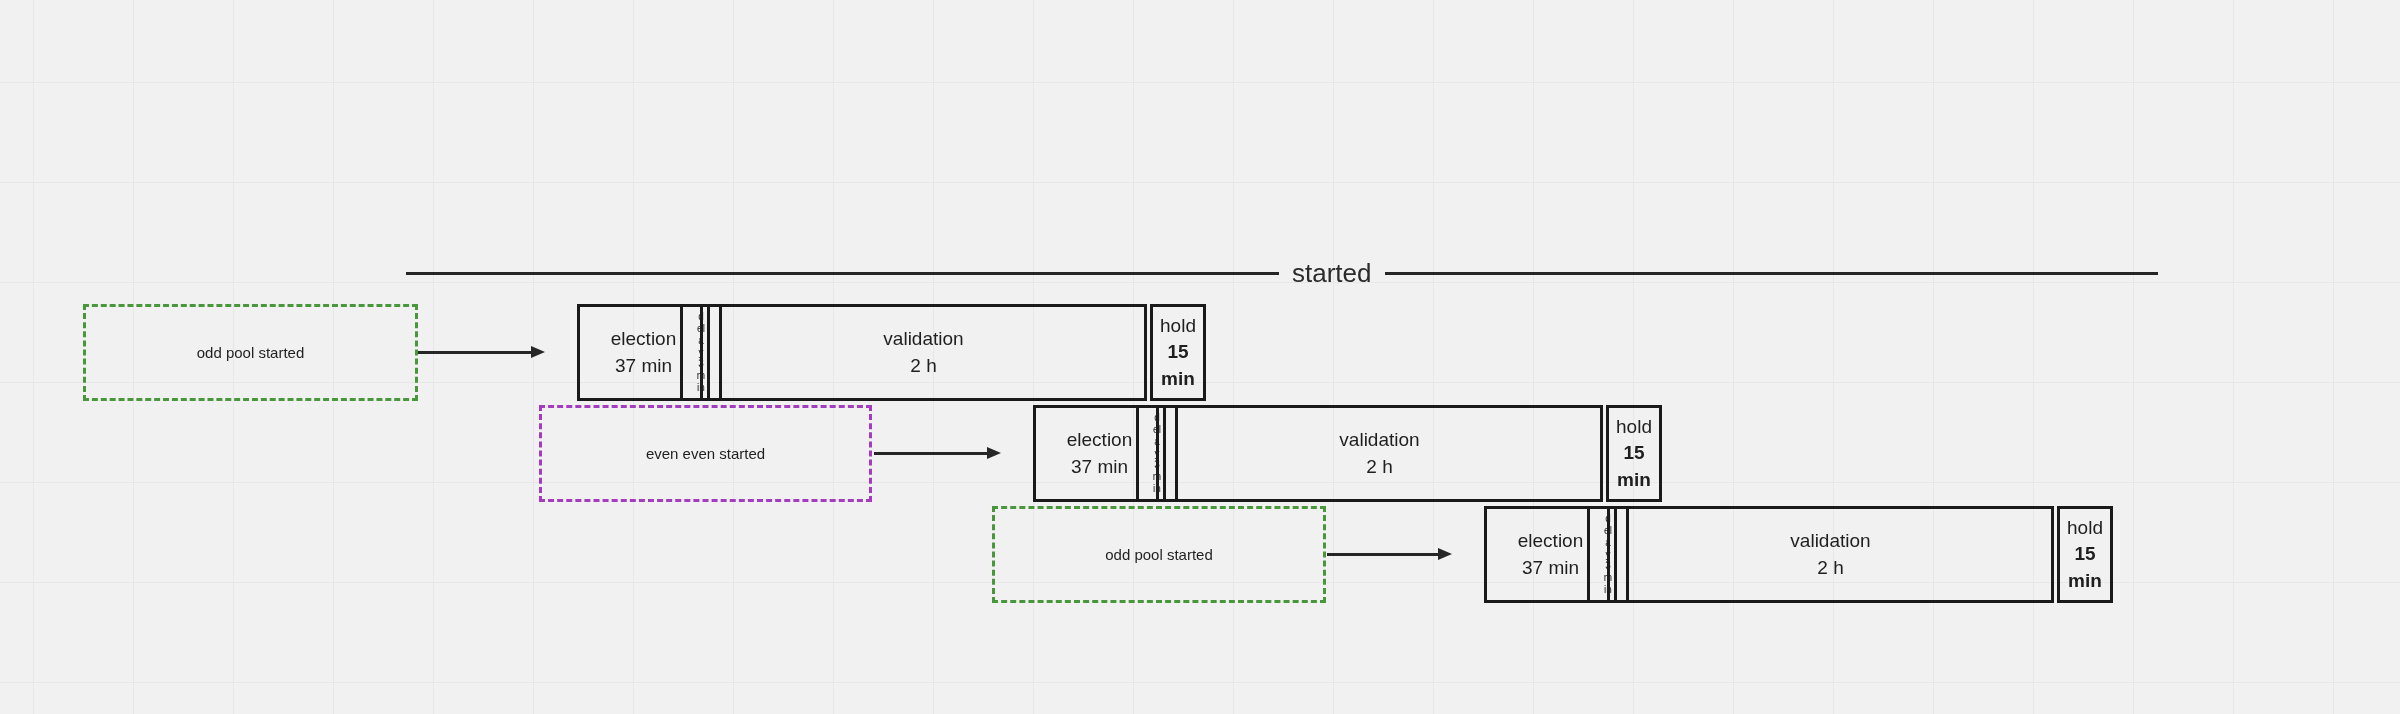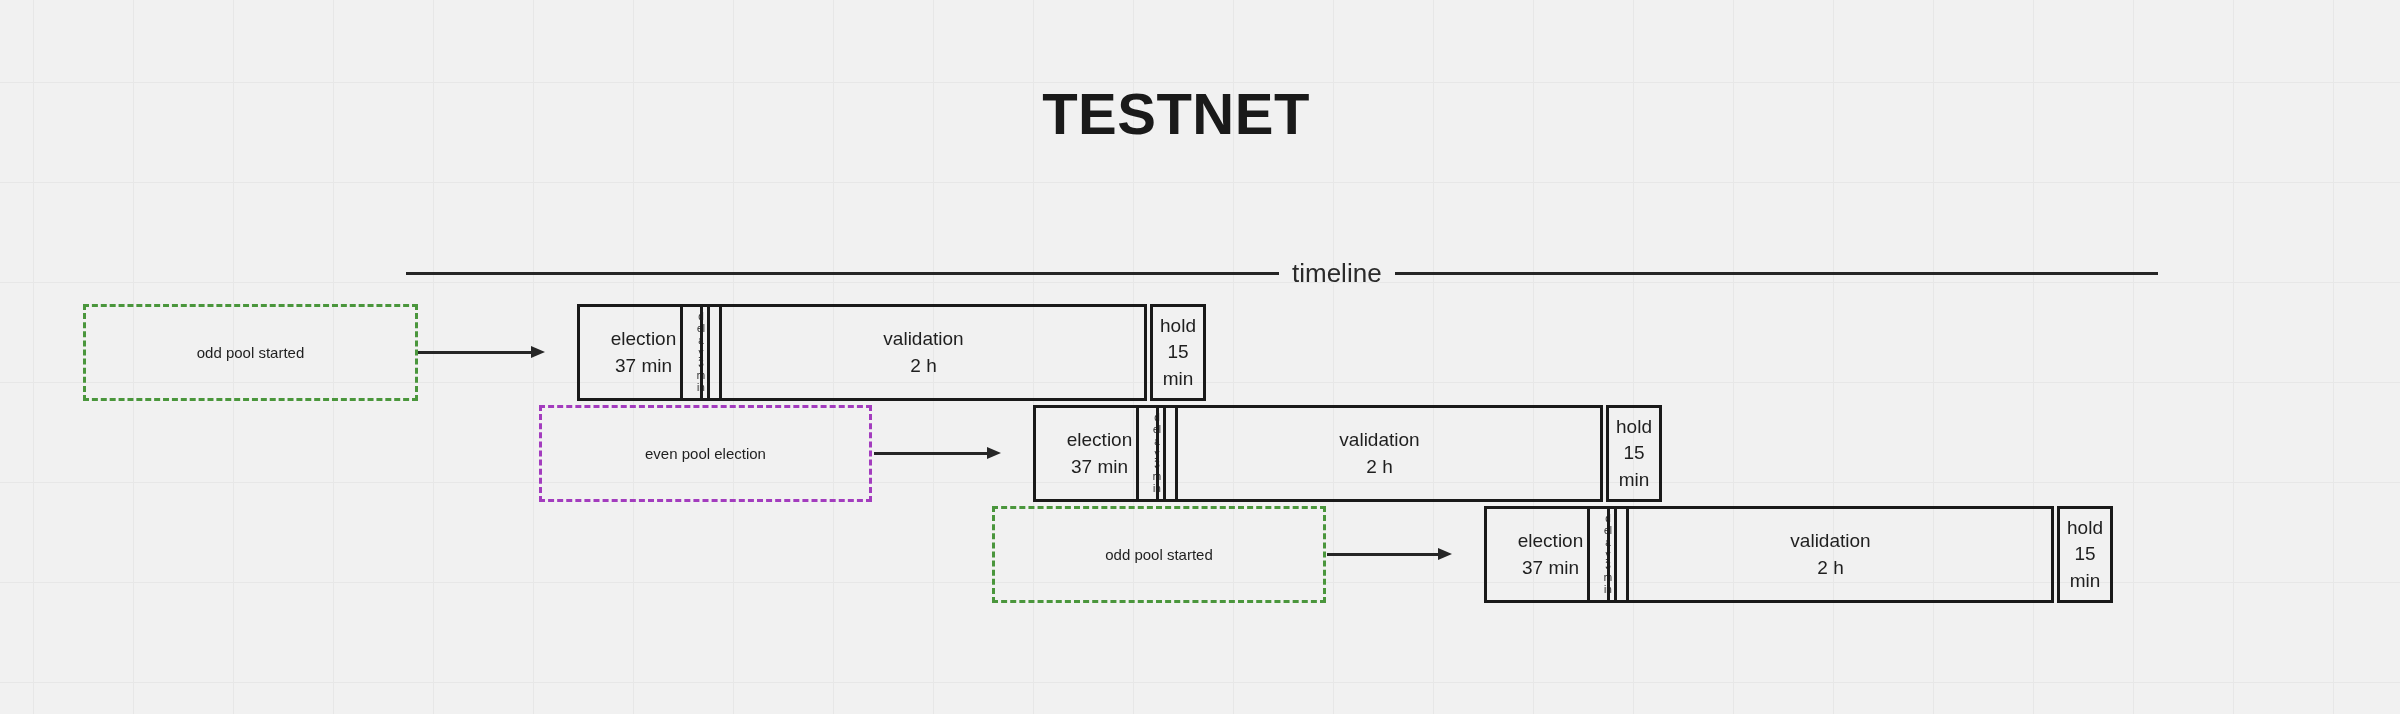--- a/index.html
+++ b/index.html
@@ -61,21 +61,21 @@
   
   .phase{
     position:absolute;height:97px;box-sizing:border-box;
     border:3px solid var(--box-border,#1a1a1a);
     display:flex;flex-direction:column;align-items:center;justify-content:center;
     font-size:19px;line-height:1.4;text-align:center;
   }
   .phase.election{width:133px;margin-left:32px;}
   .phase.validation{width:447px;}
   .phase.hold{width:56px;padding:0 2px;}
-  .phase.hold .dur{display:block;width:40px;}
+  .phase.hold .dur{display:block;width:40px;font-weight:bold;}
   .phase.delay{
     width:19px;font-size:10px;line-height:1.18;
     word-break:break-all;overflow:hidden;padding:18px;
     justify-content:center;
   }
   #el1{left:545px;top:304px;}  #dl1{left:680px;top:304px;}  #va1{left:700px;top:304px;}  #ho1{left:1150px;top:304px;}
   #el2{left:1001px;top:405px;} #dl2{left:1136px;top:405px;} #va2{left:1156px;top:405px;} #ho2{left:1606px;top:405px;}
   #el3{left:1452px;top:506px;} #dl3{left:1587px;top:506px;} #va3{left:1607px;top:506px;} #ho3{left:2057px;top:506px;}
   
   .arrow{position:absolute;height:13px;}
@@ -91,25 +91,24 @@
   }
   #arrow1{left:418px;top:346px;width:127px;}
   #arrow2{left:874px;top:447px;width:127px;}
   #arrow3{left:1327px;top:548px;width:125px;}
 </style>
 </head>
 <body>
 
 <div id="canvas">
 
-  <h1 id="title">TESTNET</h1>
 
   <div id="timeline">
     <div class="tl-seg left"></div>
-    <div class="tl-label">timeline</div>
+    <div class="tl-label">started</div>
     <div class="tl-seg right"></div>
   </div>
 
   <div id="pool-r1" class="pool odd">
     <span>odd pool started</span>
   </div>
   <div id="arrow1" class="arrow">
     <span class="line"></span>
     <span class="head"></span>
   </div>
@@ -123,21 +122,21 @@
   <div id="va1" class="phase validation">
     <span>validation</span>
     <span>2 h</span>
   </div>
   <div id="ho1" class="phase hold">
     <span>hold</span>
     <span class="dur">15 min</span>
   </div>
 
   <div id="pool-r2" class="pool even">
-    <span>even pool election</span>
+    <span>even even started</span>
   </div>
   <div id="arrow2" class="arrow">
     <span class="line"></span>
     <span class="head"></span>
   </div>
   <div id="el2" class="phase election">
     <span>election</span>
     <span>37 min</span>
   </div>
   <div id="dl2" class="phase delay">

